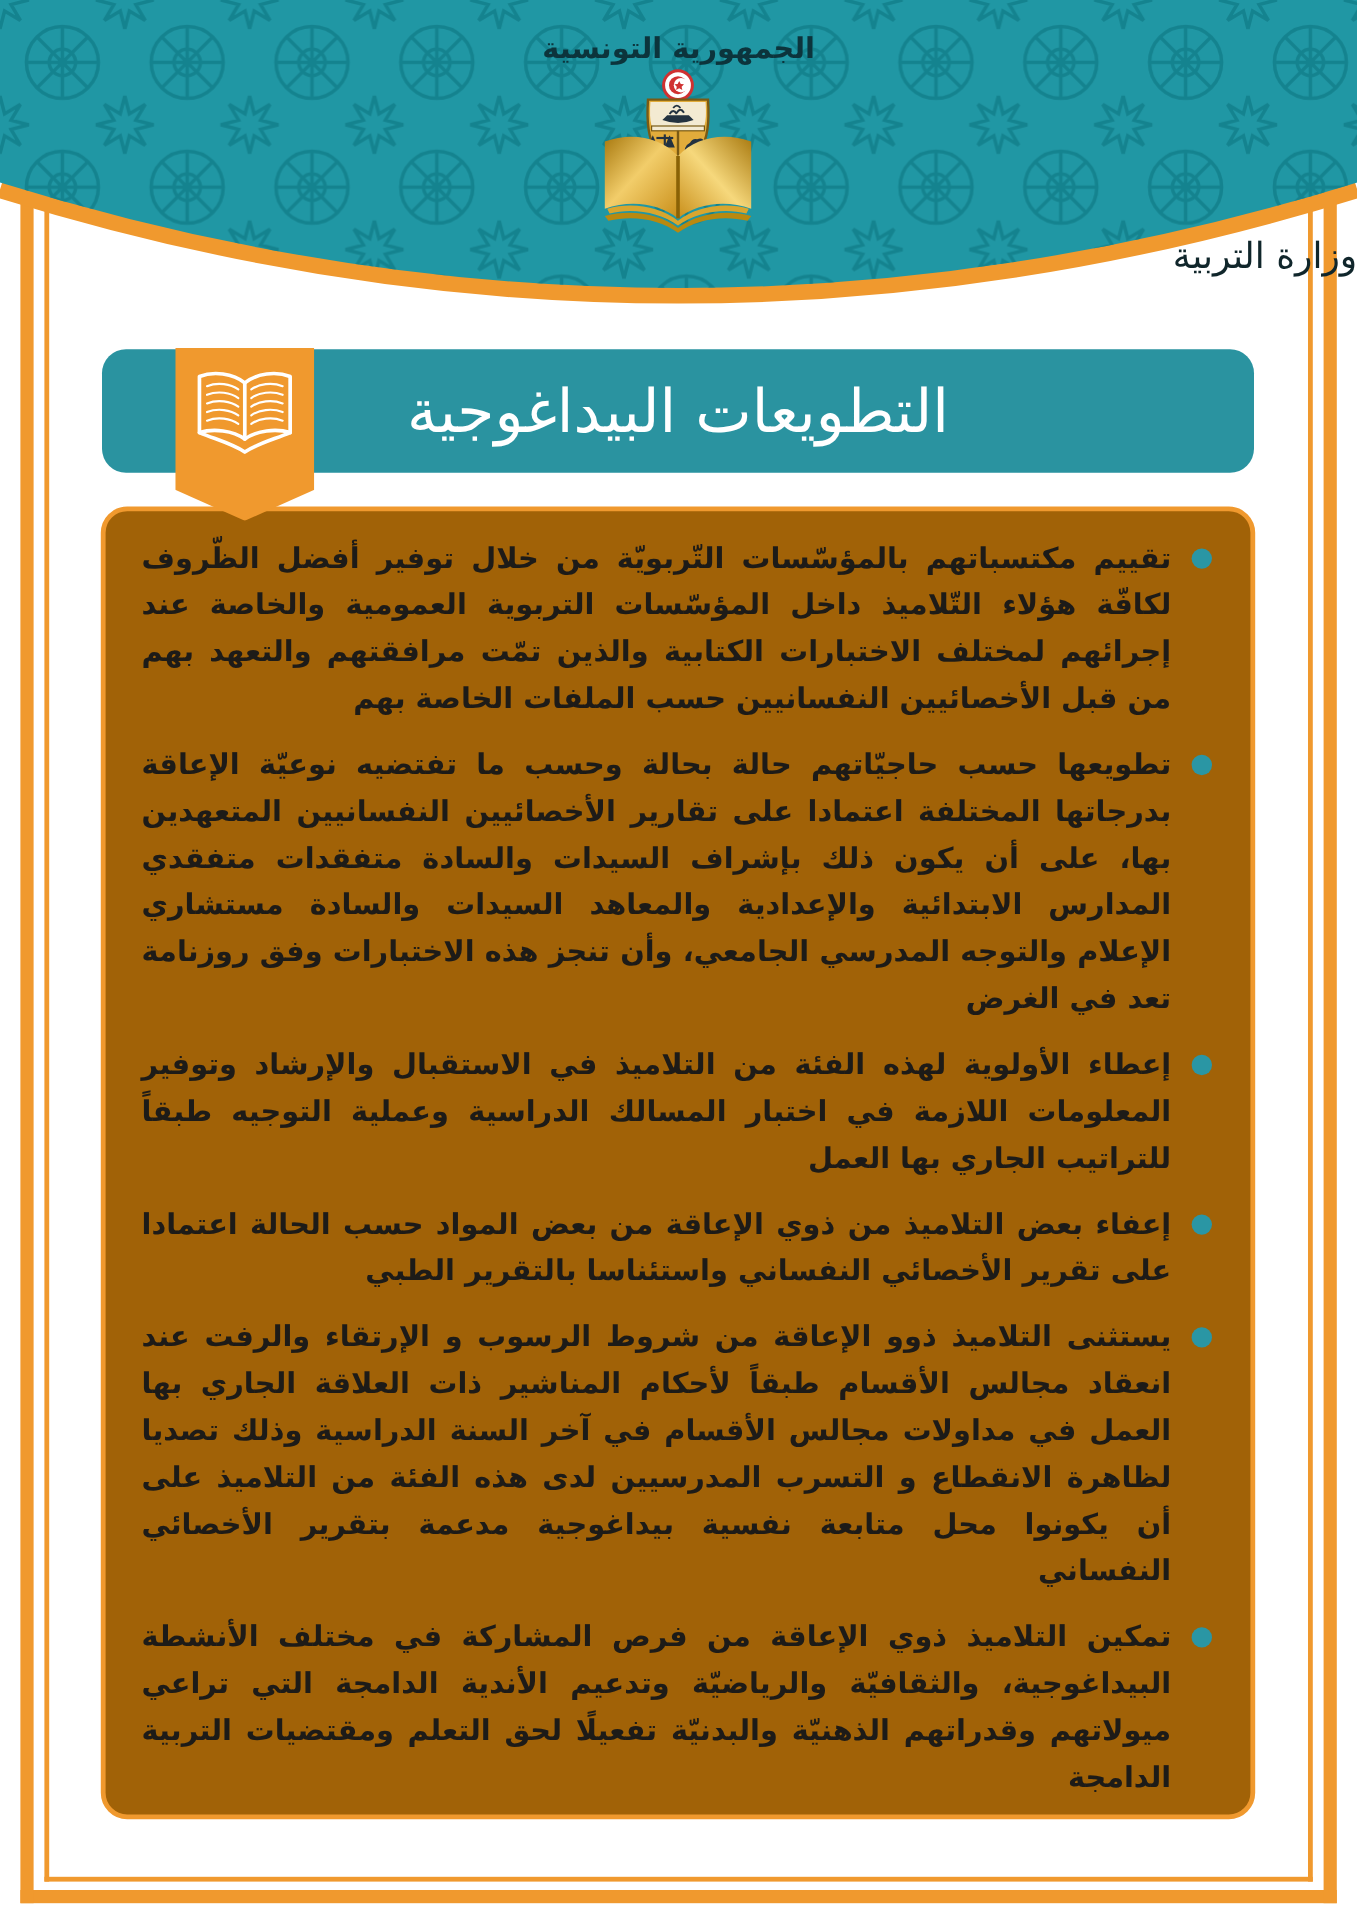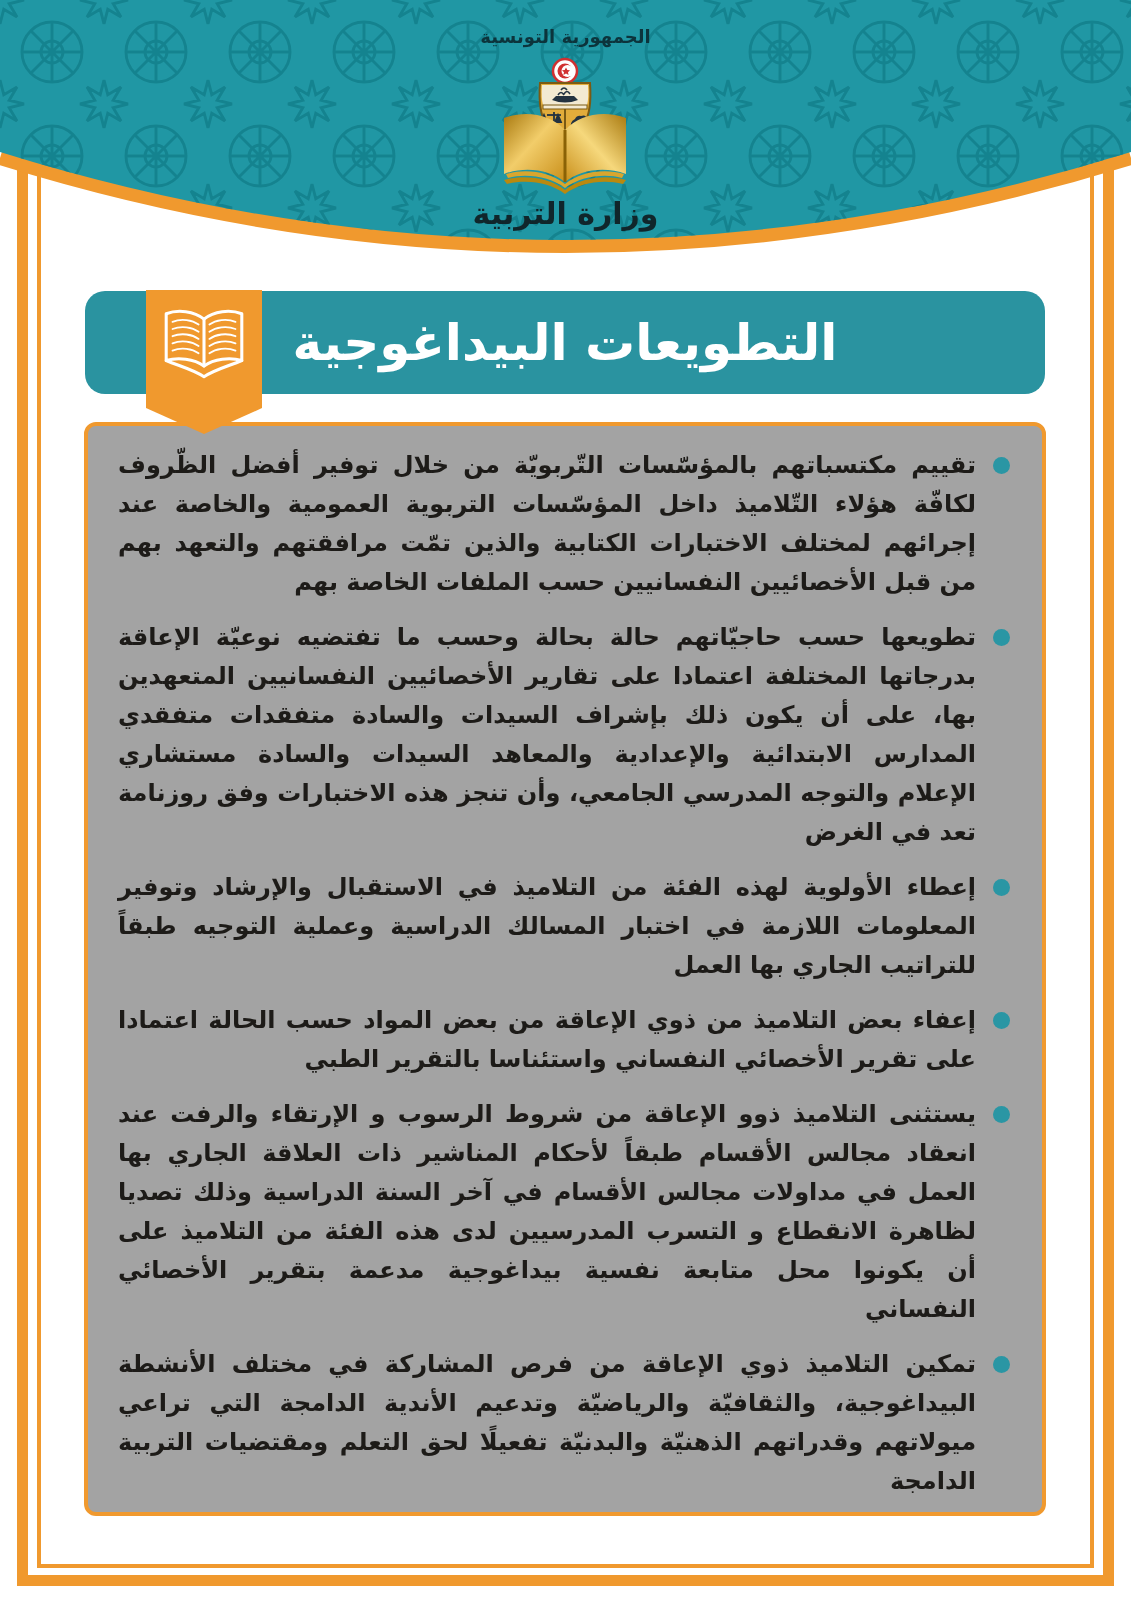--- a/index.html
+++ b/index.html
@@ -9,27 +9,27 @@
     background:#ffffff;
     overflow:hidden;
     font-family:"DejaVu Sans", sans-serif;
     direction:rtl;
   }
   
   .header-svg{position:absolute;top:0;left:0;z-index:3;}
   .republic-title{
     position:absolute;top:26px;left:0;width:1131px;
     text-align:center;z-index:4;
-    font-size:18px;font-weight:bold;color:#0c343c;
+    font-size:24px;font-weight:bold;color:#0c343c;
     letter-spacing:1px;
   }
   .ministry-title{
     position:absolute;top:196px;left:0;width:1131px;
-    text-align:center;z-index:4;
-    font-size:30px;font-weight:bold;color:#10262b;
+    text-align:right;z-index:4;
+    font-size:30px;font-weight:normal;color:#10262b;
     letter-spacing:1px;
   }
   .emblem{position:absolute;top:50px;left:480px;z-index:4;}
   
   .frame-outer{
     position:absolute;left:17px;right:17px;top:148px;bottom:14px;
     border-left:11px solid #f0992e;
     border-right:11px solid #f0992e;
     border-bottom:11px solid #f0992e;
     z-index:1;
@@ -42,35 +42,35 @@
     z-index:1;
   }
   
   .title-banner{
     position:absolute;left:85px;top:291px;width:960px;height:103px;
     background:#2a93a0;border-radius:20px;z-index:5;
   }
   .page-title{
     position:absolute;left:0;top:0;width:100%;height:103px;
     display:flex;align-items:center;justify-content:center;
-    color:#ffffff;font-size:50px;font-weight:bold;
+    color:#ffffff;font-size:50px;font-weight:normal;
   }
   .bookmark{
     position:absolute;left:146px;top:290px;width:116px;height:144px;
     background:#f0992e;z-index:6;
     -webkit-clip-path:polygon(0 0,100% 0,100% 82%,50% 100%,0 82%);
     clip-path:polygon(0 0,100% 0,100% 82%,50% 100%,0 82%);
   }
   .bookmark svg{position:absolute;left:13px;top:14px;}
   
   .content-box{
     position:absolute;left:84px;top:422px;width:962px;height:1094px;
     box-sizing:border-box;
-    background:#a3a3a3;
-    border:4px solid #f0992e;border-radius:12px;
+    background:#a16207;
+    border:4px solid #f0992e;border-radius:22px;
     z-index:4;
   }
   .bullet-list{
     list-style:none;margin:0;
     padding:20px 32px 0 30px;
   }
   .bullet-list li{
     position:relative;
     padding-right:34px;
     margin-bottom:16px;

